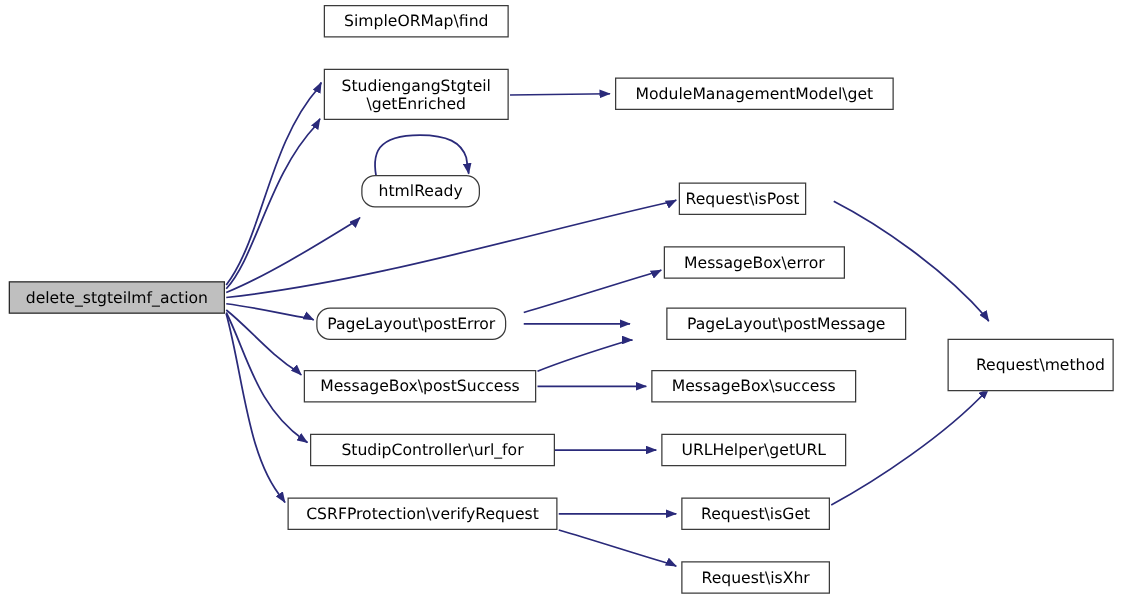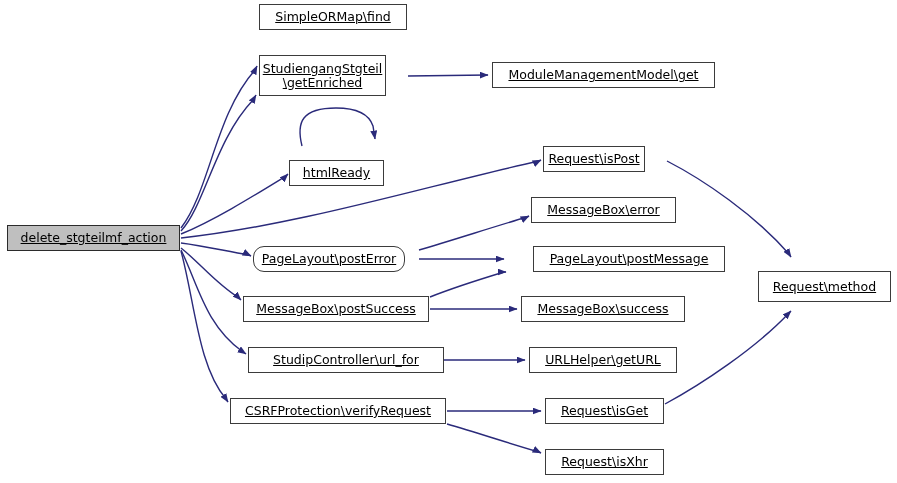--- a/index.html
+++ b/index.html
@@ -32,21 +32,20 @@
     color: #000000;
     display: flex;
     align-items: center;
     justify-content: center;
     text-align: center;
     font-size: 12.5px;
     line-height: 14px;
     letter-spacing: 0px;
     white-space: pre-line;
     z-index: 2;
-    text-decoration: underline;
   }
   .node.root {
     background: #bfbfbf;
     border-color: #2b2b2b;
   }
   .node-label {
     display: block;
     white-space: pre-line;
     padding: 0 6px;
   }
@@ -81,31 +80,31 @@
         <path d="M447,411 L 541,411" fill="none" stroke="#2a2a7a" stroke-width="1.4" marker-end="url(#arrow)"></path>
         <path d="M447,424 C 478,433 508,443 539,452 L 541,453" fill="none" stroke="#2a2a7a" stroke-width="1.4" marker-end="url(#arrow)"></path>
         <path d="M667,161 C 704,180 755,215 789,254 L 791,257" fill="none" stroke="#2a2a7a" stroke-width="1.4" marker-end="url(#arrow)"></path>
         <path d="M665,404 C 702,384 756,348 789,313 L 791,311" fill="none" stroke="#2a2a7a" stroke-width="1.4" marker-end="url(#arrow)"></path>
       </g>
   </svg>
 
   <div id="nodes">
       <div class="node root" style="left: 7px; top: 225px; width: 173px; height: 26px;"><span class="node-label">delete_stgteilmf_action</span></div>
       <div class="node" style="left: 259px; top: 4px; width: 148px; height: 26px;"><span class="node-label">SimpleORMap\find</span></div>
-      <div class="node" style="left: 259px; top: 55px; width: 127px; height: 41px;"><span class="node-label">StudiengangStgteil
+      <div class="node" style="left: 259px; top: 55px; width: 148px; height: 41px;"><span class="node-label">StudiengangStgteil
 \getEnriched</span></div>
       <div class="node" style="left: 492px; top: 62px; width: 223px; height: 26px;"><span class="node-label">ModuleManagementModel\get</span></div>
-      <div class="node" style="left: 289px; top: 160px; width: 95px; height: 26px;"><span class="node-label">htmlReady</span></div>
+      <div class="node" style="left: 289px; top: 140px; width: 95px; height: 26px; border-radius: 11px;"><span class="node-label">htmlReady</span></div>
       <div class="node" style="left: 543px; top: 146px; width: 102px; height: 26px;"><span class="node-label">Request\isPost</span></div>
       <div class="node" style="left: 531px; top: 197px; width: 145px; height: 26px;"><span class="node-label">MessageBox\error</span></div>
       <div class="node" style="left: 253px; top: 246px; width: 152px; height: 26px; border-radius: 11px;"><span class="node-label">PageLayout\postError</span></div>
       <div class="node" style="left: 508px; top: 246px; width: 192px; height: 26px; margin-left: 25px;"><span class="node-label">PageLayout\postMessage</span></div>
       <div class="node" style="left: 243px; top: 296px; width: 186px; height: 26px;"><span class="node-label">MessageBox\postSuccess</span></div>
       <div class="node" style="left: 521px; top: 296px; width: 164px; height: 26px;"><span class="node-label">MessageBox\success</span></div>
       <div class="node" style="left: 248px; top: 347px; width: 196px; height: 26px;"><span class="node-label">StudipController\url_for</span></div>
       <div class="node" style="left: 529px; top: 347px; width: 148px; height: 26px;"><span class="node-label">URLHelper\getURL</span></div>
       <div class="node" style="left: 230px; top: 398px; width: 216px; height: 26px;"><span class="node-label">CSRFProtection\verifyRequest</span></div>
       <div class="node" style="left: 545px; top: 398px; width: 119px; height: 26px;"><span class="node-label">Request\isGet</span></div>
       <div class="node" style="left: 545px; top: 449px; width: 119px; height: 26px;"><span class="node-label">Request\isXhr</span></div>
-      <div class="node" style="left: 758px; top: 271px; width: 133px; height: 31px;"><span class="node-label">Request\method</span></div>
+      <div class="node" style="left: 758px; top: 271px; width: 133px; height: 42px; justify-content: flex-end;"><span class="node-label">Request\method</span></div>
     </div>
 
 </div>
 
 </body></html>

